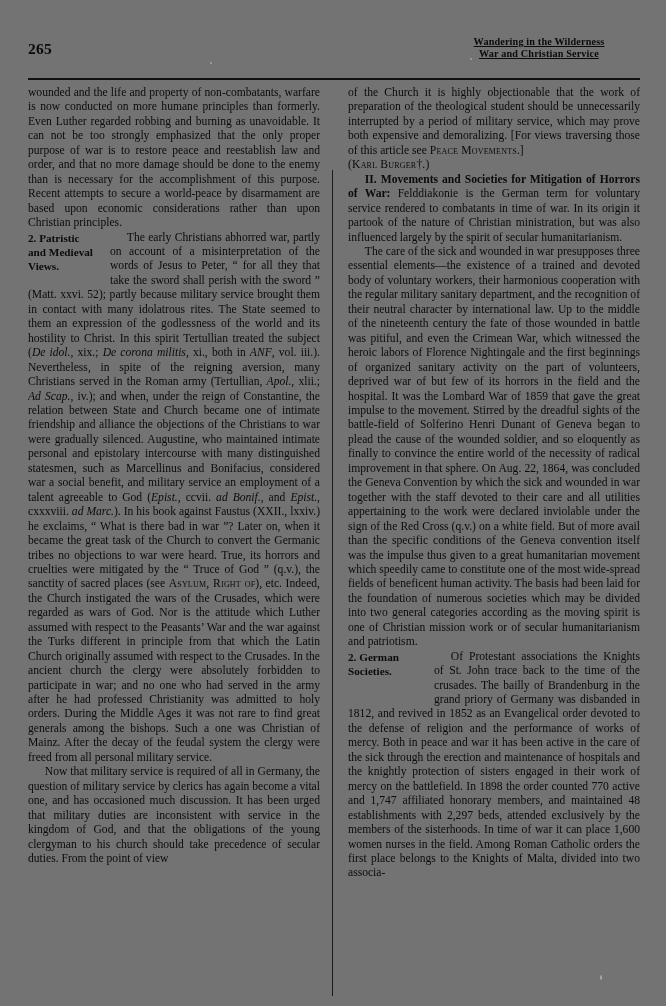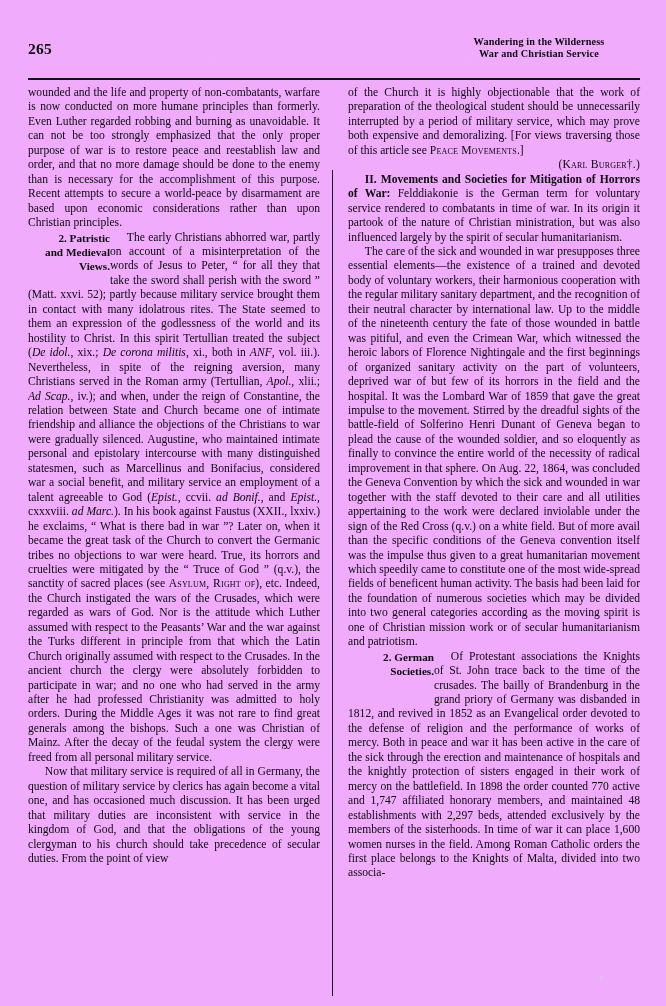--- a/index.html
+++ b/index.html
@@ -14,21 +14,21 @@
     color: #0b0b0b;
     position: relative;
     overflow: hidden;
   }
   .page {
     width: 666px;
     height: 1006px;
     position: relative;
     box-sizing: border-box;
     padding: 12px;
-    background: #f0abfc;
+    background: #737373;
   }
 
   
   .runhead {
     position: absolute;
     left: 0;
     top: 40px;
     width: 666px;
     height: 34px;
   }
@@ -52,20 +52,21 @@
   .articlehead {
     position: absolute;
     right: 22px;
     top: -4px;
     width: 210px;
     text-align: center;
     font-size: 10.2px;
     font-weight: bold;
     line-height: 11.6px;
     letter-spacing: 0.15px;
+    text-decoration: underline;
   }
   .rule {
     position: absolute;
     left: 28px;
     top: 78px;
     width: 612px;
     height: 2px;
     background: #111;
   }
 
@@ -96,36 +97,35 @@
     width: 1.4px;
     height: 826px;
     background: #1a1a1a;
   }
 
   p {
     margin: 0;
     text-indent: 1.45em;
   }
   p.noindent { text-indent: 0; }
-  p.right  { text-align: right;  text-indent: 0; }
+  p.right  { text-align: left;  text-indent: 0; }
 
   i, .it { font-style: italic; }
   .sc {
     font-variant: small-caps;
     letter-spacing: 0.2px;
   }
   .b { font-weight: bold; }
 
   
   .sidenote {
     float: left;
     clear: left;
     width: 78px;
     margin: 0 5px 0 0;
-    text-align: right;
     font-weight: bold;
     font-size: 11.2px;
     line-height: 14.45px;
   }
   .sidenote.w90 { width: 90px; }
   .sidenote.w86 { width: 86px; }
 
   .shape-l3 {
     float: left;
     width: 82px;

